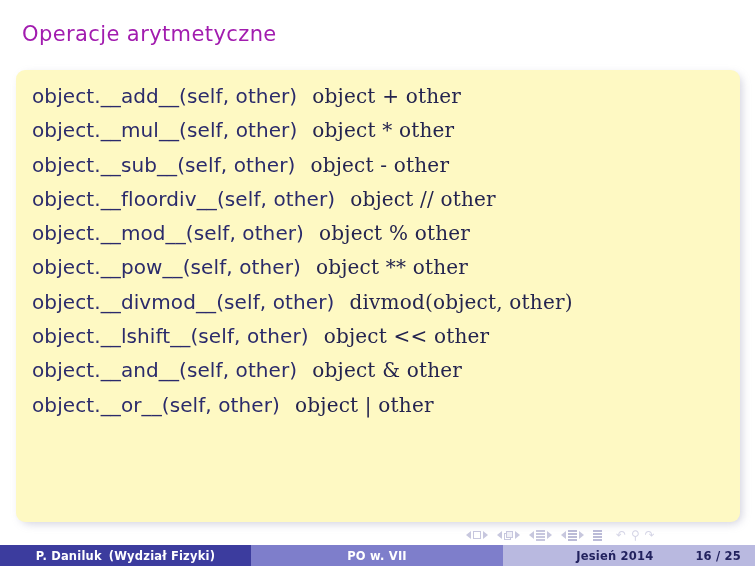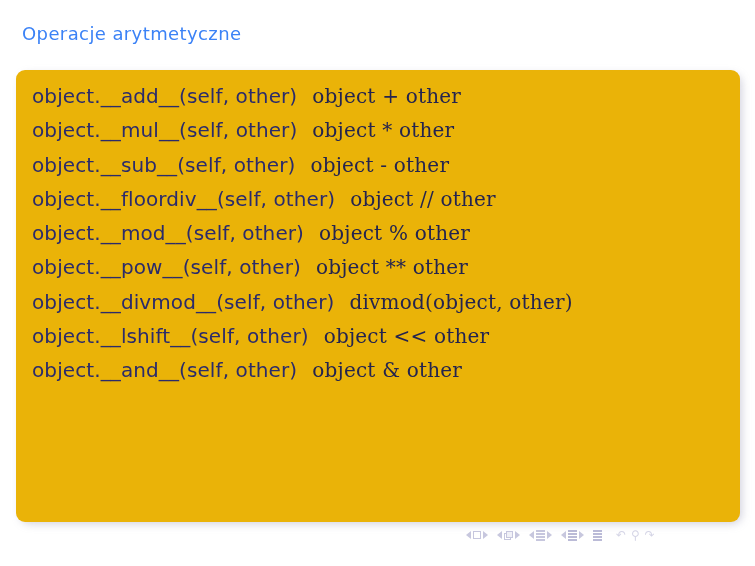--- a/index.html
+++ b/index.html
@@ -22,23 +22,23 @@
     height: 566px;
     background: #ffffff;
   }
 
   
   .frame-title {
     position: absolute;
     left: 22px;
     top: 17px;
     font-family: "DejaVu Sans", sans-serif;
-    font-size: 18px;
+    font-size: 21px;
     line-height: 34px;
-    color: #3b82f6;
+    color: #a21caf;
     letter-spacing: 0.4px;
     white-space: nowrap;
   }
 
   
   .block-shadow {
     position: absolute;
     left: 20px;
     top: 74px;
     width: 722px;
@@ -47,21 +47,21 @@
     background: rgba(110, 110, 150, 0.30);
     filter: blur(4px);
   }
   .block {
     position: absolute;
     left: 16px;
     top: 70px;
     width: 724px;
     height: 452px;
     border-radius: 9px;
-    background: #eab308;
+    background: #fef9c3;
     overflow: hidden;
   }
   .block-inner {
     position: absolute;
     left: 0;
     top: 0;
     right: 0;
     padding: 9px 0 0 8px;
   }
 
@@ -237,20 +237,23 @@
       <div class="code-line">
         <span class="sig">object.__lshift__(self, other)</span><span class="gap"></span><span class="expr">object &lt;&lt; other</span>
       </div>
 
 
       <div class="code-line">
         <span class="sig">object.__and__(self, other)</span><span class="gap"></span><span class="expr">object &amp; other</span>
       </div>
 
 
+      <div class="code-line">
+        <span class="sig">object.__or__(self, other)</span><span class="gap"></span><span class="expr">object | other</span>
+      </div>
 
     </div>
   </div>
 
   <div class="navsyms">
     <div class="navgroup">
       <span class="tri-l"></span>
       <span class="sq"></span>
       <span class="tri-r"></span>
     </div>
@@ -287,14 +290,27 @@
           <i></i>
         </span>
     </div>
     <div class="navmisc">
       <span>↶</span>
       <span>⚲</span>
       <span>↷</span>
     </div>
   </div>
 
+  <div class="footer">
+    <div class="fseg fseg-author">
+      <span class="author-name">P. Daniluk</span>
+      <span>(Wydział Fizyki)</span>
+    </div>
+    <div class="fseg fseg-title">
+      <span>PO w. VII</span>
+    </div>
+    <div class="fseg fseg-date">
+      <span>Jesień 2014</span>
+      <span>16 / 25</span>
+    </div>
+  </div>
 
 </div>
 
 </body></html>

